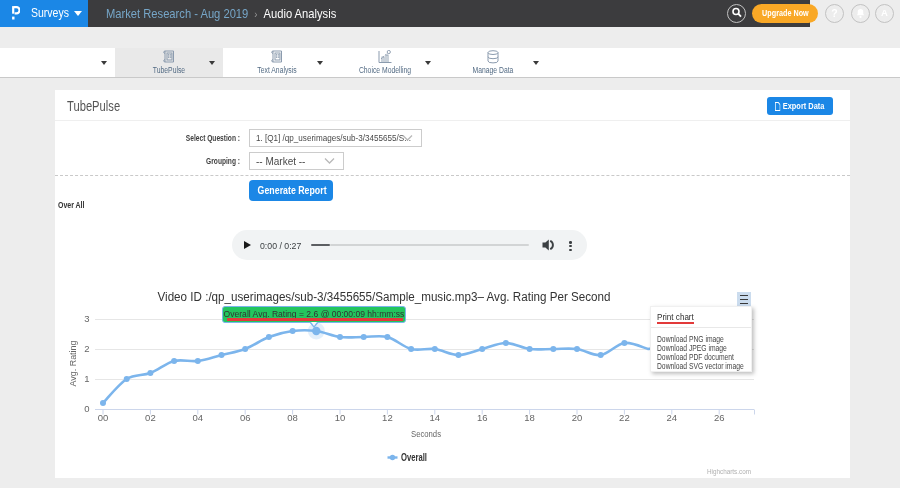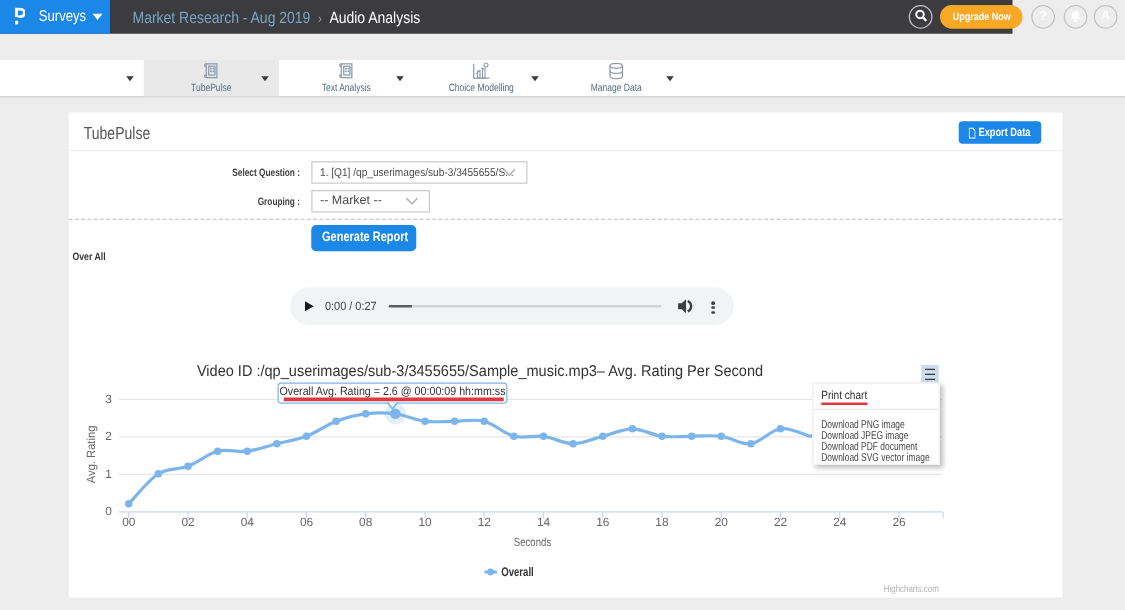--- a/index.html
+++ b/index.html
@@ -52,21 +52,21 @@
 
 
 #player { position:absolute; left:177px; top:140px; width:355px; height:30px; background:#f1f3f4; border-radius:15px; }
 #ptime { position:absolute; left:28px; top:9.5px; font-size:9.5px; color:#3c4043; transform:scaleX(0.92); transform-origin:left center; white-space:nowrap; }
 #ptri { position:absolute; left:11.5px; top:10.5px; width:0; height:0; border-left:7.5px solid #1a1a1a; border-top:4.5px solid transparent; border-bottom:4.5px solid transparent; }
 .trk { position:absolute; top:13.5px; height:2.6px; border-radius:2px; }
 #kebab { position:absolute; left:337px; top:11px; width:3px; }
 #kebab div { width:2.6px; height:2.6px; border-radius:50%; background:#3c4043; margin-bottom:1.2px; }
 
 
-#tip { position:absolute; left:222px; top:306px; width:184px; height:16.5px; background:#ffffff; border:1px solid #7cb5ec; border-radius:3px; z-index:5; }
+#tip { position:absolute; left:222px; top:306px; width:184px; height:16.5px; background:#22c55e; border:1px solid #7cb5ec; border-radius:3px; z-index:5; }
 #tip .t { position:absolute; left:-20px; right:-20px; top:0.5px; text-align:center; font-size:9.5px; color:#333; white-space:nowrap; transform:scaleX(0.9); transform-origin:center; }
 #tip .r { position:absolute; left:4px; right:2px; bottom:1px; height:2.8px; background:#e23a3a; }
 #tipptr1 { position:absolute; left:309px; top:322px; width:0; height:0; border-left:5px solid transparent; border-right:5px solid transparent; border-top:6px solid #7cb5ec; z-index:5; }
 #tipptr2 { position:absolute; left:310.5px; top:321.5px; width:0; height:0; border-left:3.5px solid transparent; border-right:3.5px solid transparent; border-top:4.5px solid #f9f9f9; z-index:6; }
 
 
 #hambtn { position:absolute; left:737px; top:292px; width:14px; height:14px; background:#cbdcee; z-index:7; }
 #hambtn div { margin:2.7px 3px 0 3px; height:1.3px; background:#3a3a3a; }
 #cmenu { position:absolute; left:650px; top:306px; width:102px; height:66px; background:#fff; box-shadow:2px 2px 4px rgba(0,0,0,0.25); border:1px solid #f0f0f0; z-index:7; }
 #cmenu .pc { position:absolute; left:6px; top:4px; font-size:9.5px; color:#303030; transform:scaleX(0.85); transform-origin:left center; }

